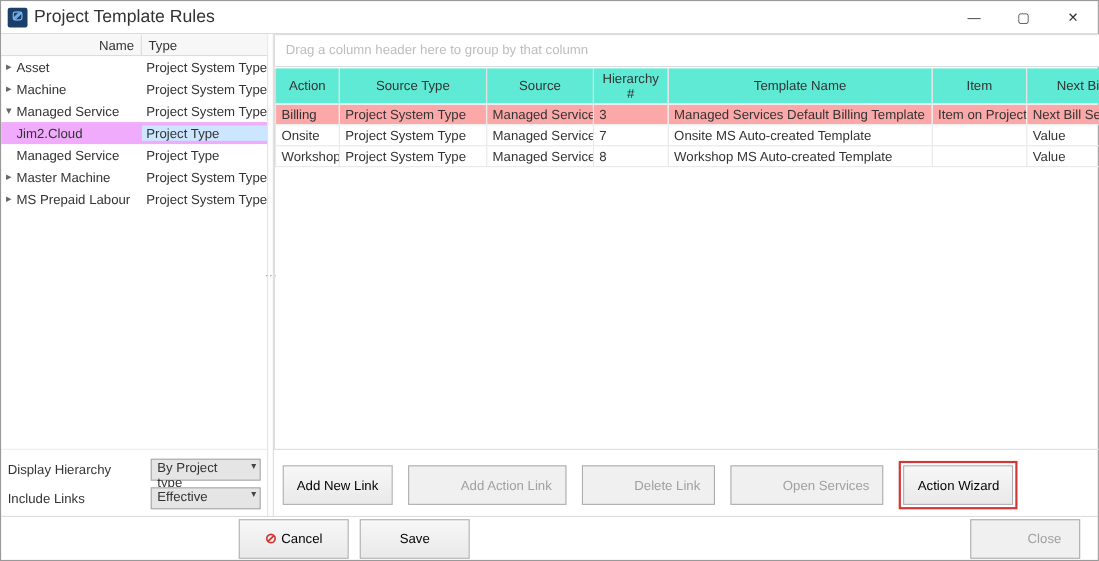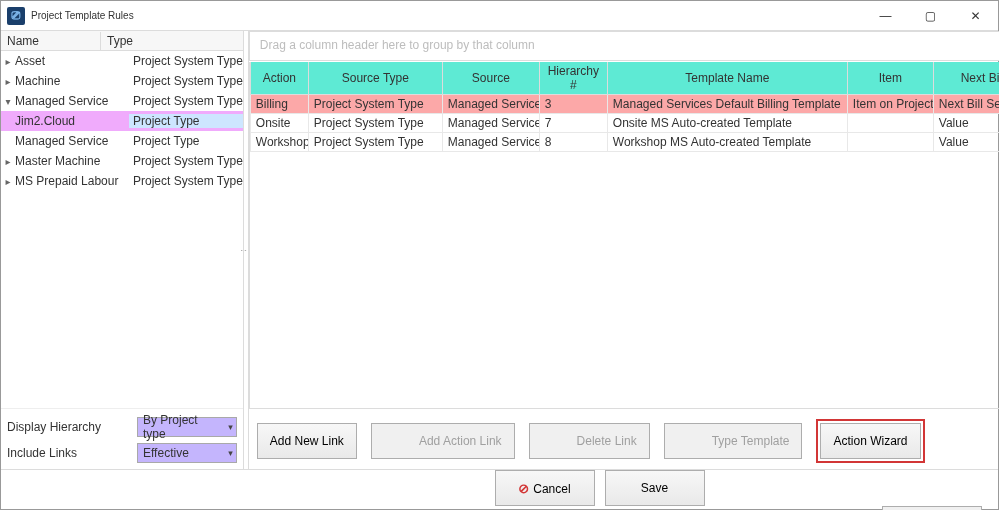--- a/index.html
+++ b/index.html
@@ -2,63 +2,63 @@
 <html><head>
 <meta charset="utf-8">
 <style>
   * { box-sizing: border-box; }
   html, body { margin:0; padding:0; font-family: "Segoe UI", Tahoma, Arial, sans-serif; font-size:12px; color:#333; background:#fff; }
   .window { width:999px; height:510px; border:1px solid #999; display:flex; flex-direction:column; position:relative; }
   
   .titlebar { height:30px; display:flex; align-items:center; padding:0 0 0 6px; border-bottom:1px solid #dcdcdc; }
   .titlebar .app-icon { width:18px; height:18px; background:#1a3f6b; border-radius:2px; display:flex; align-items:center; justify-content:center; margin-right:6px; }
   .titlebar .app-icon span{ color:#8ec9ff; font-weight:bold; font-size:11px; line-height:1;}
-  .titlebar .title { flex:0 0 auto; font-size:10px;text-align:right; }
+  .titlebar .title { flex:0 0 auto; font-size:16px;text-align:right; }
   .titlebar .spacer { flex:1; }
   .win-btn { width:45px; height:29px; display:flex; align-items:center; justify-content:center; font-size:12px; cursor:pointer;}
   .body { flex:1; display:flex; flex-direction:column; }
   .content { flex:1; display:flex; min-height:0; }
   
   .left { width:248px; border-right:1px solid #dcdcdc; display:flex; flex-direction:column; }
   .tree-header { display:flex; background:#f7f7f7; border-bottom:1px solid #dcdcdc; height:20px; align-items:center; }
   .tree-header .col { padding:2px 6px; font-size:12px; color:#333; border-right:1px solid #dcdcdc; }
-  .tree-header .col.name { width:100px; }
+  .tree-header .col.name { width:128px;text-align:right; }
   .tree-header .col.type { flex:1; border-right:none; }
   .tree { flex:1; overflow:auto; }
   .tree-row { display:flex; align-items:center; height:20px; cursor:pointer; white-space:nowrap;}
   .tree-row.selected .type-cell { background:#cde6ff; }
   .tree-row.selected { background:#f0abfc; }
   .tree-row .expand { width:14px; text-align:center; color:#666; font-size:10px; display:inline-block; cursor:pointer;}
   .tree-row .indent1 { padding-left:18px; }
   .tree-row .indent2 { padding-left:46px; }
   .tree-row .name-cell { width:128px; padding-left:0; display:flex; align-items:center;}
   .tree-row .type-cell { flex:1; padding-left:4px; }
   .left-bottom { padding:6px 6px 2px 6px; border-top:1px solid #eee; }
   .left-bottom .frow { display:flex; align-items:center; height:24px; margin-bottom:2px;}
   .left-bottom label { width:130px;}
-  .combo { flex:1; height:20px; border:1px solid #a9a9a9; background:#c4b5fd; display:flex; align-items:center; justify-content:space-between; padding:0 3px 0 5px; cursor:pointer; font-size:12px;gap:29px;}
+  .combo { flex:1; height:20px; border:1px solid #a9a9a9; background:#e5e5e5; display:flex; align-items:flex-start; justify-content:space-between; padding:0 3px 0 5px; cursor:pointer; font-size:12px;gap:29px;}
   .combo .arrow { font-size:9px; color:#444; }
   
   .splitter { width:8px; display:flex; align-items:center; justify-content:center; cursor:col-resize; background:#fff;}
   .splitter .dots{ color:#b0b0b0; font-size:11px; line-height:4px; letter-spacing:0; writing-mode:vertical-rl;}
   
   .right { flex:1; display:flex; flex-direction:column; border-left:1px solid #dcdcdc;}
   .group-bar { height:30px; border:1px solid #dcdcdc; margin:0 0 1px 0; background:#fff; color:#bdbdbd; padding:6px 10px; font-size:12px;}
   .grid-wrap{ flex:1; border:1px solid #dcdcdc; border-top:none; overflow:hidden; position:relative;}
   .grid { width:100%; border-collapse:collapse; table-layout:fixed; font-size:12px;}
   .grid th { background:#5eead4; border:1px solid #dcdcdc; border-top:none; text-align:center; font-weight:normal; padding:2px 5px; height:18px; overflow:hidden;}
   .grid td { border:1px solid #e8e8e8; padding:2px 5px; height:18px; white-space:nowrap; overflow:hidden;}
   .grid tr.row-hi td { background:#fca8a8; }
   .right-bottom { padding:10px 8px 6px 8px; display:flex; gap:14px; align-items:center; }
   button.btn { min-width:100px; height:36px; border:1px solid #adadad; background:linear-gradient(#f7f7f7,#e9e9e9); font-size:12px; cursor:pointer; padding:0 12px;}
   button.btn:disabled{ color:#a0a0a0; cursor:default; background:#f0f0f0;padding-left:47px;}
   .wizard-hi { border:2px solid #d23636; padding:2px; display:inline-flex; }
   .wizard-hi button.btn{ height:36px;}
   
-  .footer { height:40px; border-top:1px solid #dcdcdc; display:flex; align-items:center; padding:0 16px;flex-direction:column; }
+  .footer { height:40px; border-top:1px solid #dcdcdc; display:flex; align-items:center; padding:0 16px; }
   .footer-left { margin-left:200px; display:flex; gap:10px; }
   .footer-right { margin-left:auto; }
   .icon-cancel { color:#d23636; font-size:13px; margin-right:4px; font-weight:bold;}
   .col-action{width:58px;} .col-stype{width:134px;} .col-source{width:97px;} .col-tnum{width:68px;} .col-tname{width:240px;} .col-item{width:86px;} .col-nbs{width:140px;}
 </style>
 </head>
 <body>
 
 <div class="window">
   <div class="titlebar">
@@ -205,21 +205,21 @@
                   <td></td>
                   <td>Value</td>
                 </tr>
               </tbody>
           </table>
         </div>
         <div class="right-bottom">
           <button class="btn">Add New Link</button>
           <button class="btn" disabled="">Add Action Link</button>
           <button class="btn" disabled="">Delete Link</button>
-          <button class="btn" disabled="">Type Template</button>
+          <button class="btn" disabled="">Open Services</button>
           <span class="wizard-hi">
             <button class="btn">Action Wizard</button>
           </span>
         </div>
       </div>
     </div>
 
     <div class="footer">
       <div class="footer-left">
         <button class="btn">

